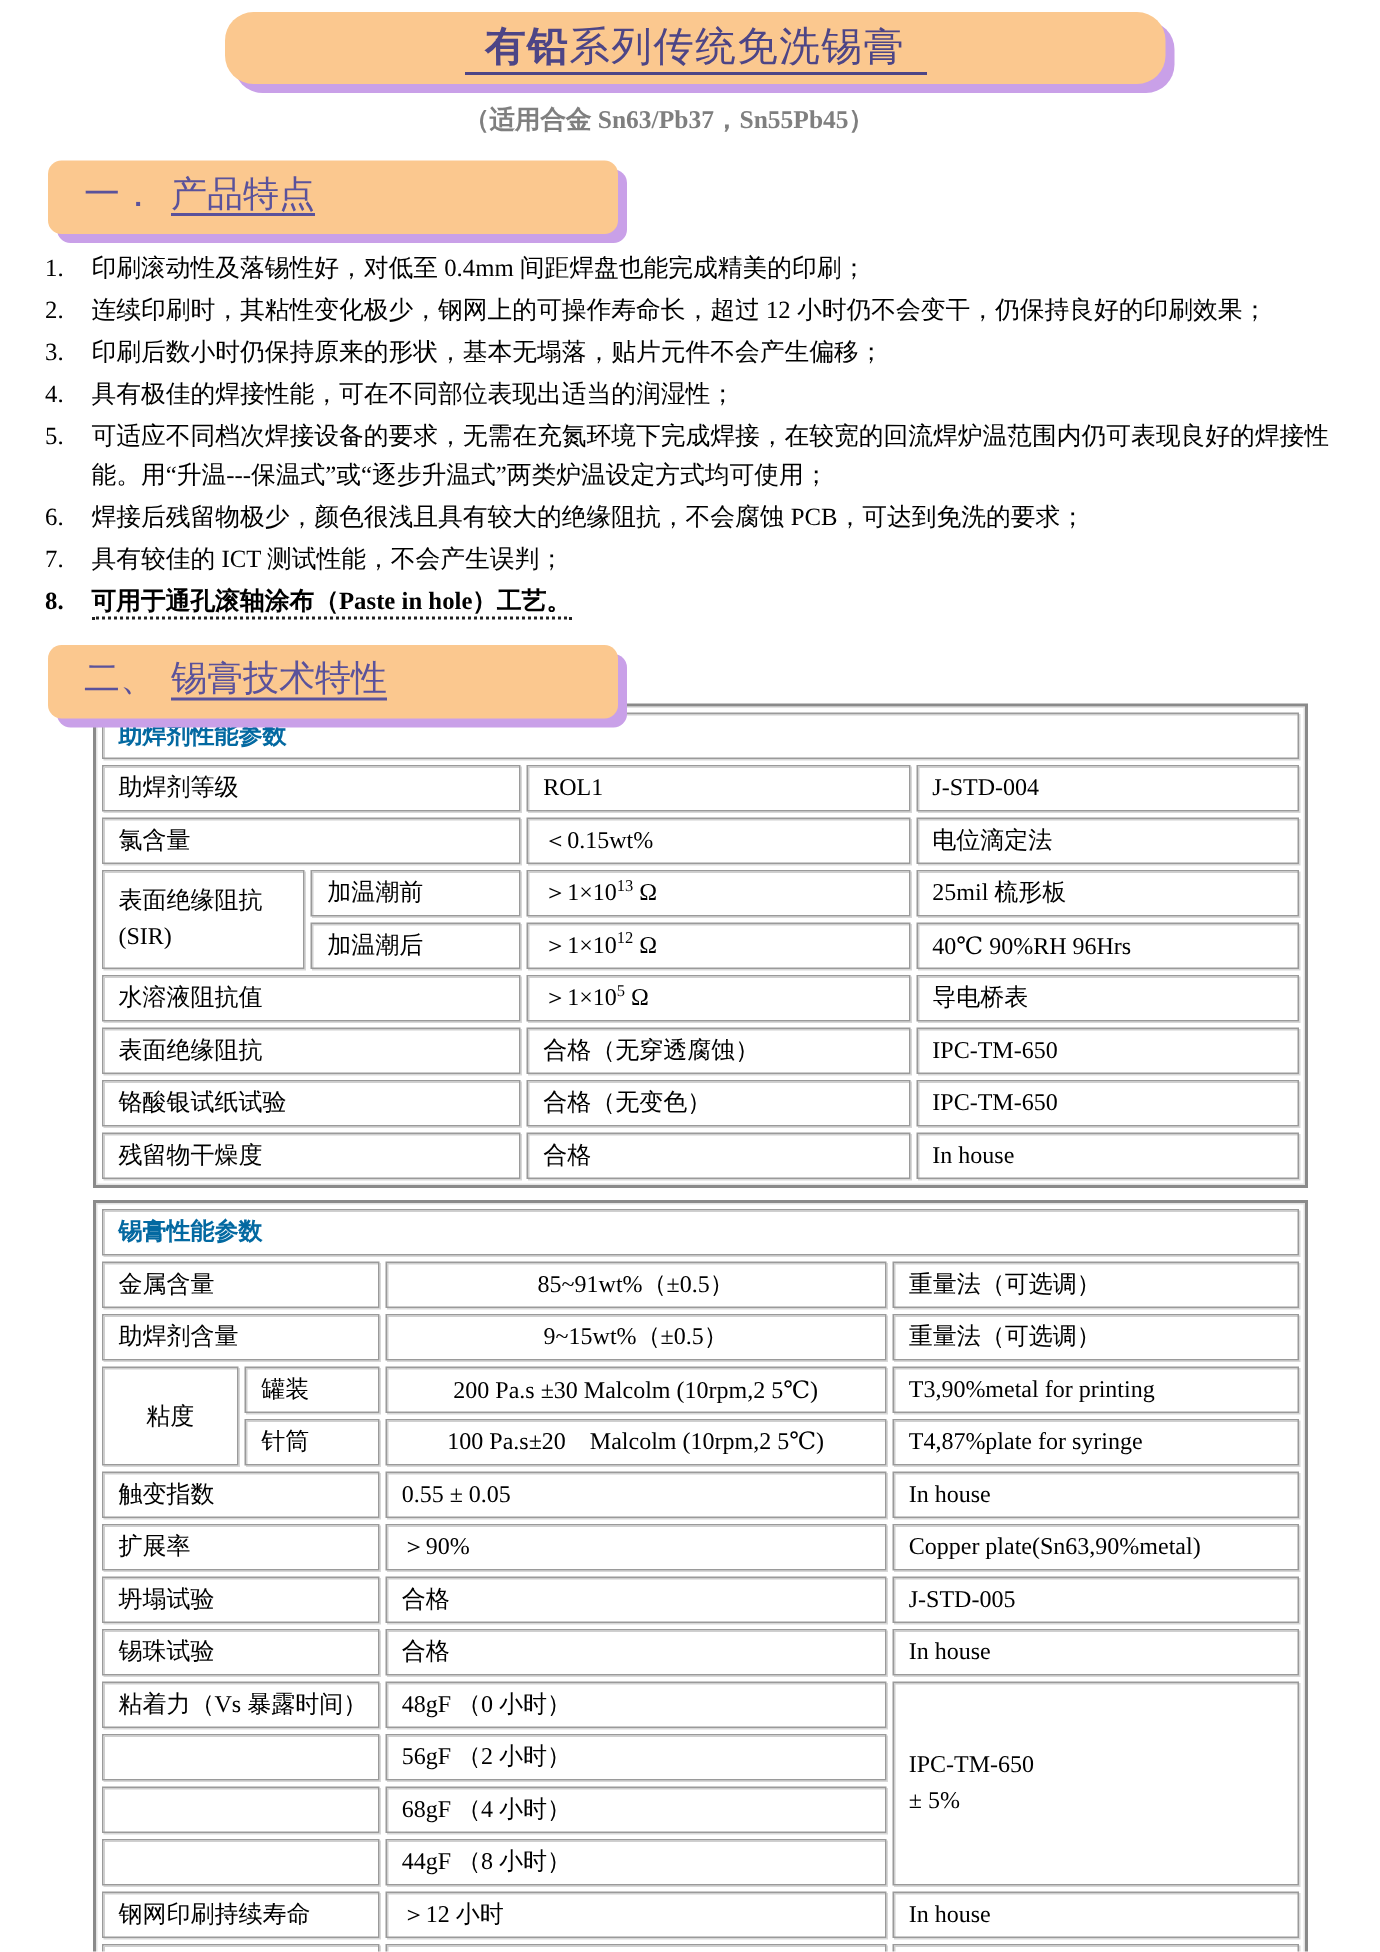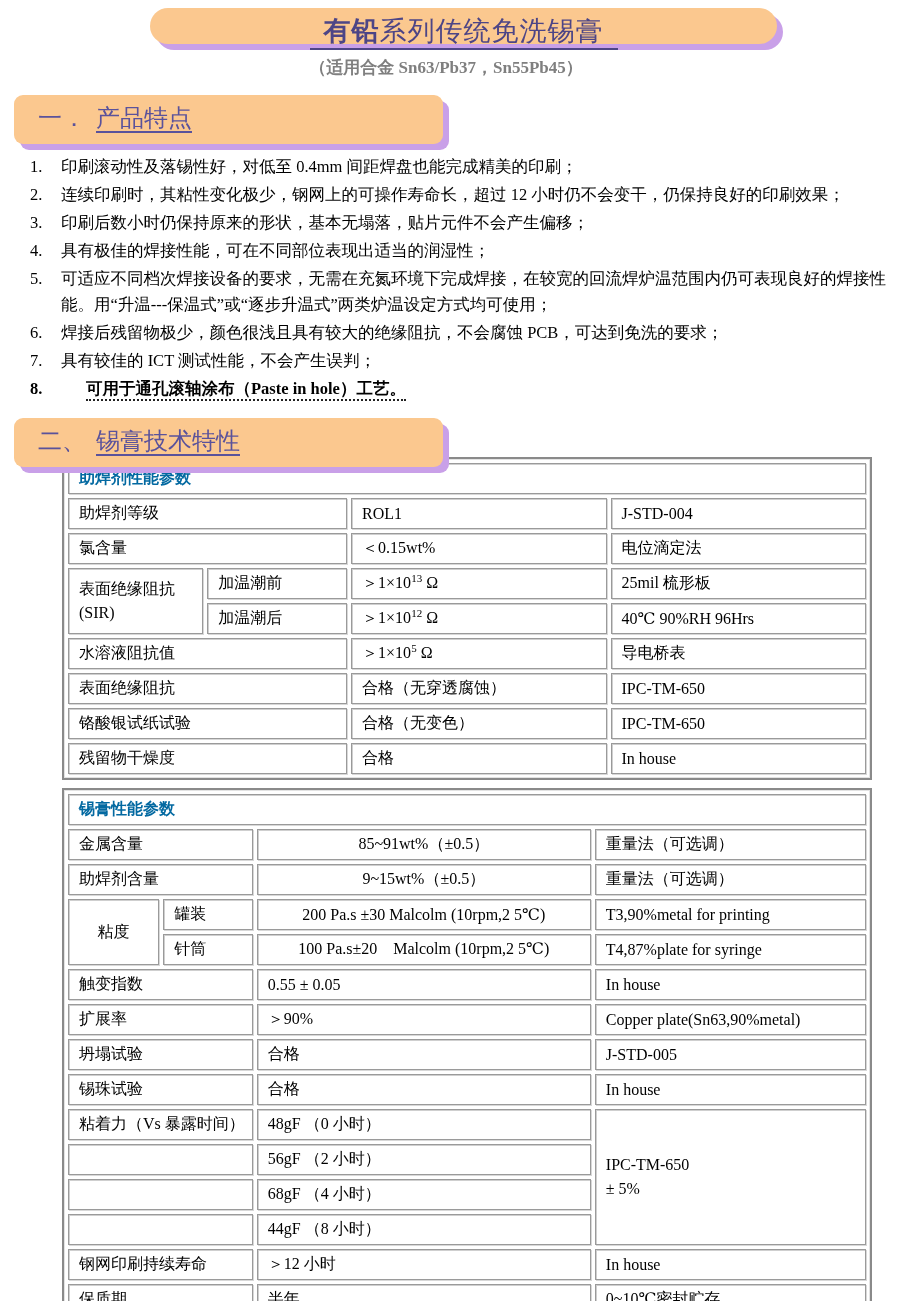--- a/index.html
+++ b/index.html
@@ -10,48 +10,48 @@
     color: #000; overflow: hidden;
   }
   
   .banner {
     background:#FBC88F;
     border-radius: 9px;
     box-shadow: 6px 6px 0 #C9A0E8;
     position: relative; z-index: 2;
   }
   .title-banner {
-    margin: 8px 0 0 150px; width: 627px; height: 36px;
+    margin: 8px 0 0 150px; width: 627px; height: 48px;
     text-align: center; line-height: 46px; border-radius: 19px;
   }
   .title-banner .t {
     color:#4D4586; font-size: 27px; letter-spacing: 1px;
     border-bottom: 2px solid #4D4586; padding: 0 14px 2px 14px;
   }
   .title-banner .t b { font-weight: bold; }
   .subtitle {
     margin-top: 12px; width: 892px; text-align: center;
     color:#7F7F7F; font-weight: bold; font-size: 17px; height: 24px;
   }
   .section-banner {
-    margin-left: 14px; width: 429px; height: 49px;
+    margin-left: 32px; width: 380px; height: 49px;
     line-height: 47px; padding-left: 24px;
     color:#5A529B; font-size: 24px;
   }
   .section-banner .sec-num { margin-right: 10px; }
   .section-banner .sec-title { text-decoration: underline; text-underline-offset: 5px; }
   .s1 { margin-top: 15px; }
   .s2 { margin-top: 16px; margin-bottom: -8px; }
   
   .features { margin: 10px 0 0 30px; width: 882px; }
   .feat { display: flex; font-size: 16.5px; line-height: 26px; margin-bottom: 2px; }
   .feat .num { width: 31px; flex: 0 0 31px; }
   .feat .txt { flex: 1; }
   .feat.bold8 { font-weight: bold; }
-  .feat.bold8 .txt span { border-bottom: 2.5px dotted #222; padding-bottom: 1px; margin-left: 25px; }
+  .feat.bold8 .txt span { border-bottom: 2.5px dotted #222; padding-bottom: 1px; }
   
   .tblwrap { margin-left: 62px; width: 810px; position: relative; z-index: 1; }
   table.ptable {
     width: 810px; table-layout: fixed;
     border-collapse: separate; border-spacing: 4px;
     border: 2px solid #8a8a8a;
     box-shadow: inset 0 0 0 1px #e3e3e3;
     background:#fff;
   }
   .t1 { margin-top: -10px; }

